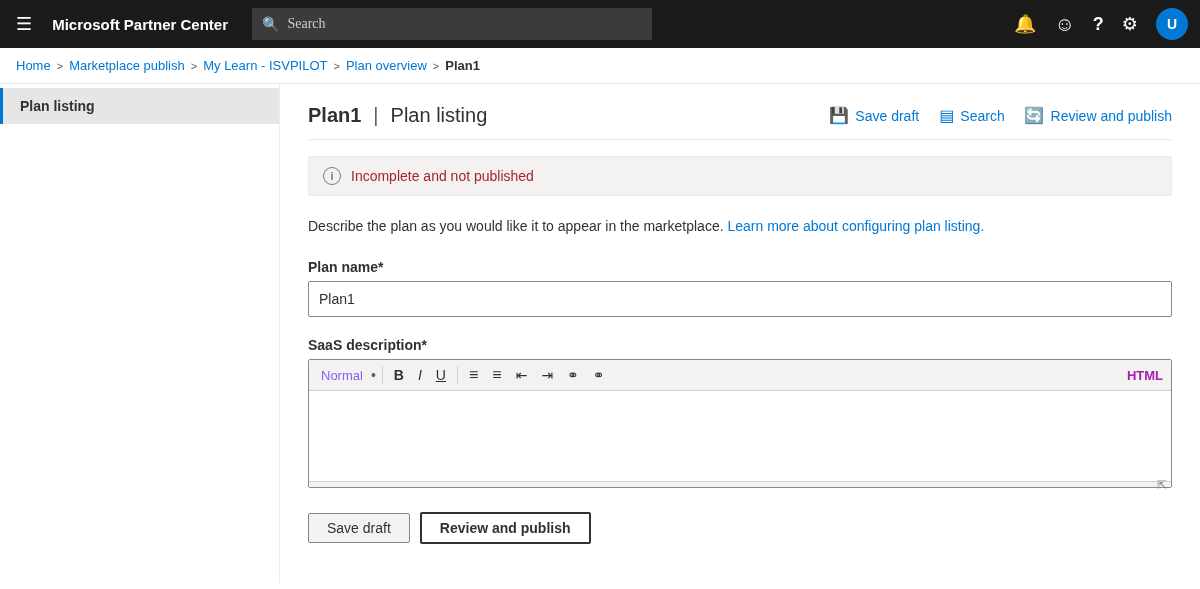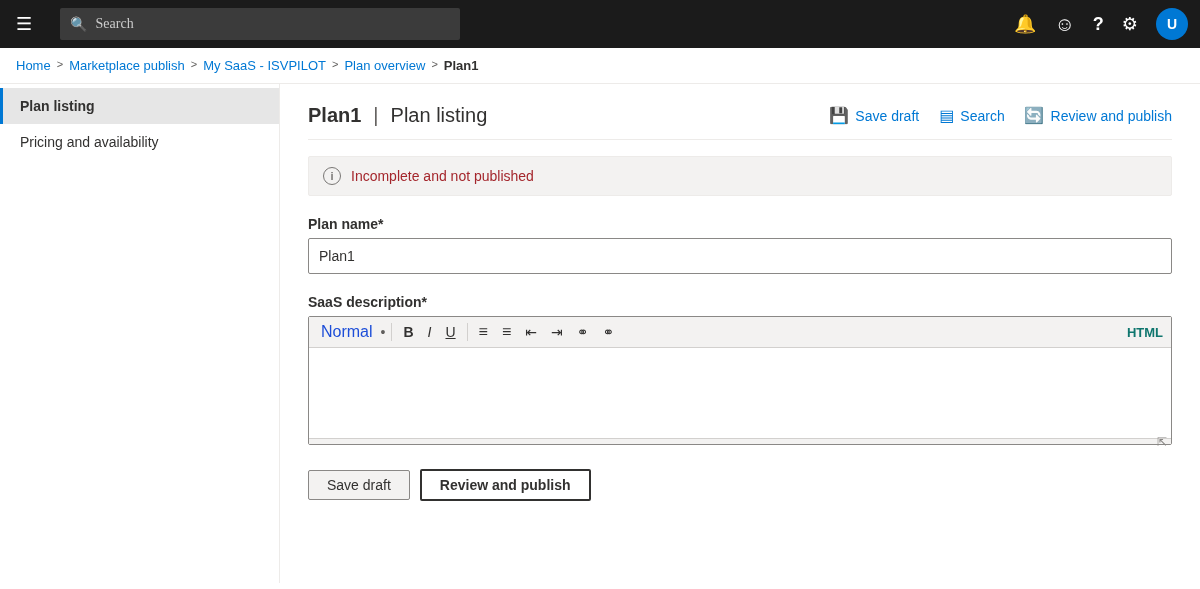--- a/index.html
+++ b/index.html
@@ -70,20 +70,21 @@
       justify-content: center;
       color: #fff;
       font-weight: 600;
       font-size: 14px;
       cursor: pointer;
     }
 
     
     .breadcrumb {
       display: flex;
+      align-items: center;
       padding: 10px 16px;
       background: #fff;
       border-bottom: 1px solid #edebe9;
       gap: 6px;
       font-size: 13px;
       color: #0078d4;
     }
     .breadcrumb a { color: #0078d4; text-decoration: none; }
     .breadcrumb .sep { color: #605e5c; font-size: 11px; }
     .breadcrumb .current { color: #323130; font-weight: 600; }
@@ -226,22 +227,22 @@
     .rte-toolbar {
       display: flex;
       align-items: center;
       background: #f3f2f1;
       padding: 4px 8px;
       gap: 4px;
       border-bottom: 1px solid #d2d0ce;
       flex-wrap: wrap;
     }
     .rte-format-select {
-      font-size: 16px;
-      color: #1d4ed8;
+      font-size: 13px;
+      color: #8b5cf6;
       background: transparent;
       border: none;
       cursor: pointer;
       padding: 2px 4px;
       font-family: 'Segoe UI', sans-serif;
     }
     .rte-sep {
       width: 1px;
       height: 18px;
       background: #d2d0ce;
@@ -257,21 +258,21 @@
       border-radius: 2px;
       font-family: 'Segoe UI', sans-serif;
     }
     .rte-btn-bold { font-weight: 700; }
     .rte-btn-italic { font-style: italic; }
     .rte-btn-underline { text-decoration: underline; }
     .rte-html-label {
       margin-left: auto;
       font-size: 13px;
       font-weight: 600;
-      color: #0f766e;
+      color: #a21caf;
     }
     .rte-body {
       min-height: 90px;
       padding: 8px 10px;
       font-size: 14px;
       outline: none;
       resize: vertical;
     }
     .rte-resize-handle {
       height: 6px;
@@ -309,50 +310,50 @@
       font-weight: 600;
       cursor: pointer;
       border-radius: 2px;
     }
   </style>
 </head>
 <body>
 
 <nav class="topnav">
   <span class="topnav-hamburger">☰</span>
+  <span class="topnav-title">Microsoft Partner Center</span>
   <div class="topnav-search">
     <span style="color:#ccc; font-size:14px;">🔍</span>
     <input type="text" placeholder="Search" style="">
   </div>
   <div class="topnav-icons">
     <span title="Notifications">🔔</span>
     <span title="Feedback" style="font-size:20px;">☺</span>
     <span title="Help" style="font-size:18px; font-weight:600;">?</span>
     <span title="Settings" style="font-size:18px;">⚙</span>
     <div class="topnav-avatar">U</div>
   </div>
 </nav>
 
 <div class="breadcrumb">
   <a href="#">Home</a>
   <span class="sep">&gt;</span>
   <a href="#">Marketplace publish</a>
   <span class="sep">&gt;</span>
-  <a href="#">My SaaS - ISVPILOT</a>
+  <a href="#">My Learn - ISVPILOT</a>
   <span class="sep">&gt;</span>
   <a href="#">Plan overview</a>
   <span class="sep">&gt;</span>
   <span class="current">Plan1</span>
 </div>
 
 <div class="main-layout">
 
   <aside class="sidebar">
     <div class="sidebar-item active">Plan listing</div>
-    <div class="sidebar-item">Pricing and availability</div>
   </aside>
 
   <main class="content">
 
     
     <div class="page-header">
       <span class="page-title">Plan1</span>
       <span class="page-title-sep">|</span>
       <span class="page-subtitle">Plan listing</span>
       <div class="header-actions">
@@ -371,20 +372,25 @@
       </div>
     </div>
 
     
     <div class="info-banner">
       <div class="info-icon">i</div>
       <span>Incomplete and not published</span>
     </div>
 
     
+    <p class="description-text">
+      <span>Describe the plan as you would like it to appear in the marketplace.</span>
+      <span> </span>
+      <a href="#">Learn more about configuring plan listing.</a>
+    </p>
 
     
     <div class="field-label">Plan name*</div>
     <input class="field-input" type="text" value="Plan1" style="">
 
     
     <div class="field-label">SaaS description*</div>
     <div class="rte-container">
       <div class="rte-toolbar">
         <span class="rte-format-select">Normal</span>

